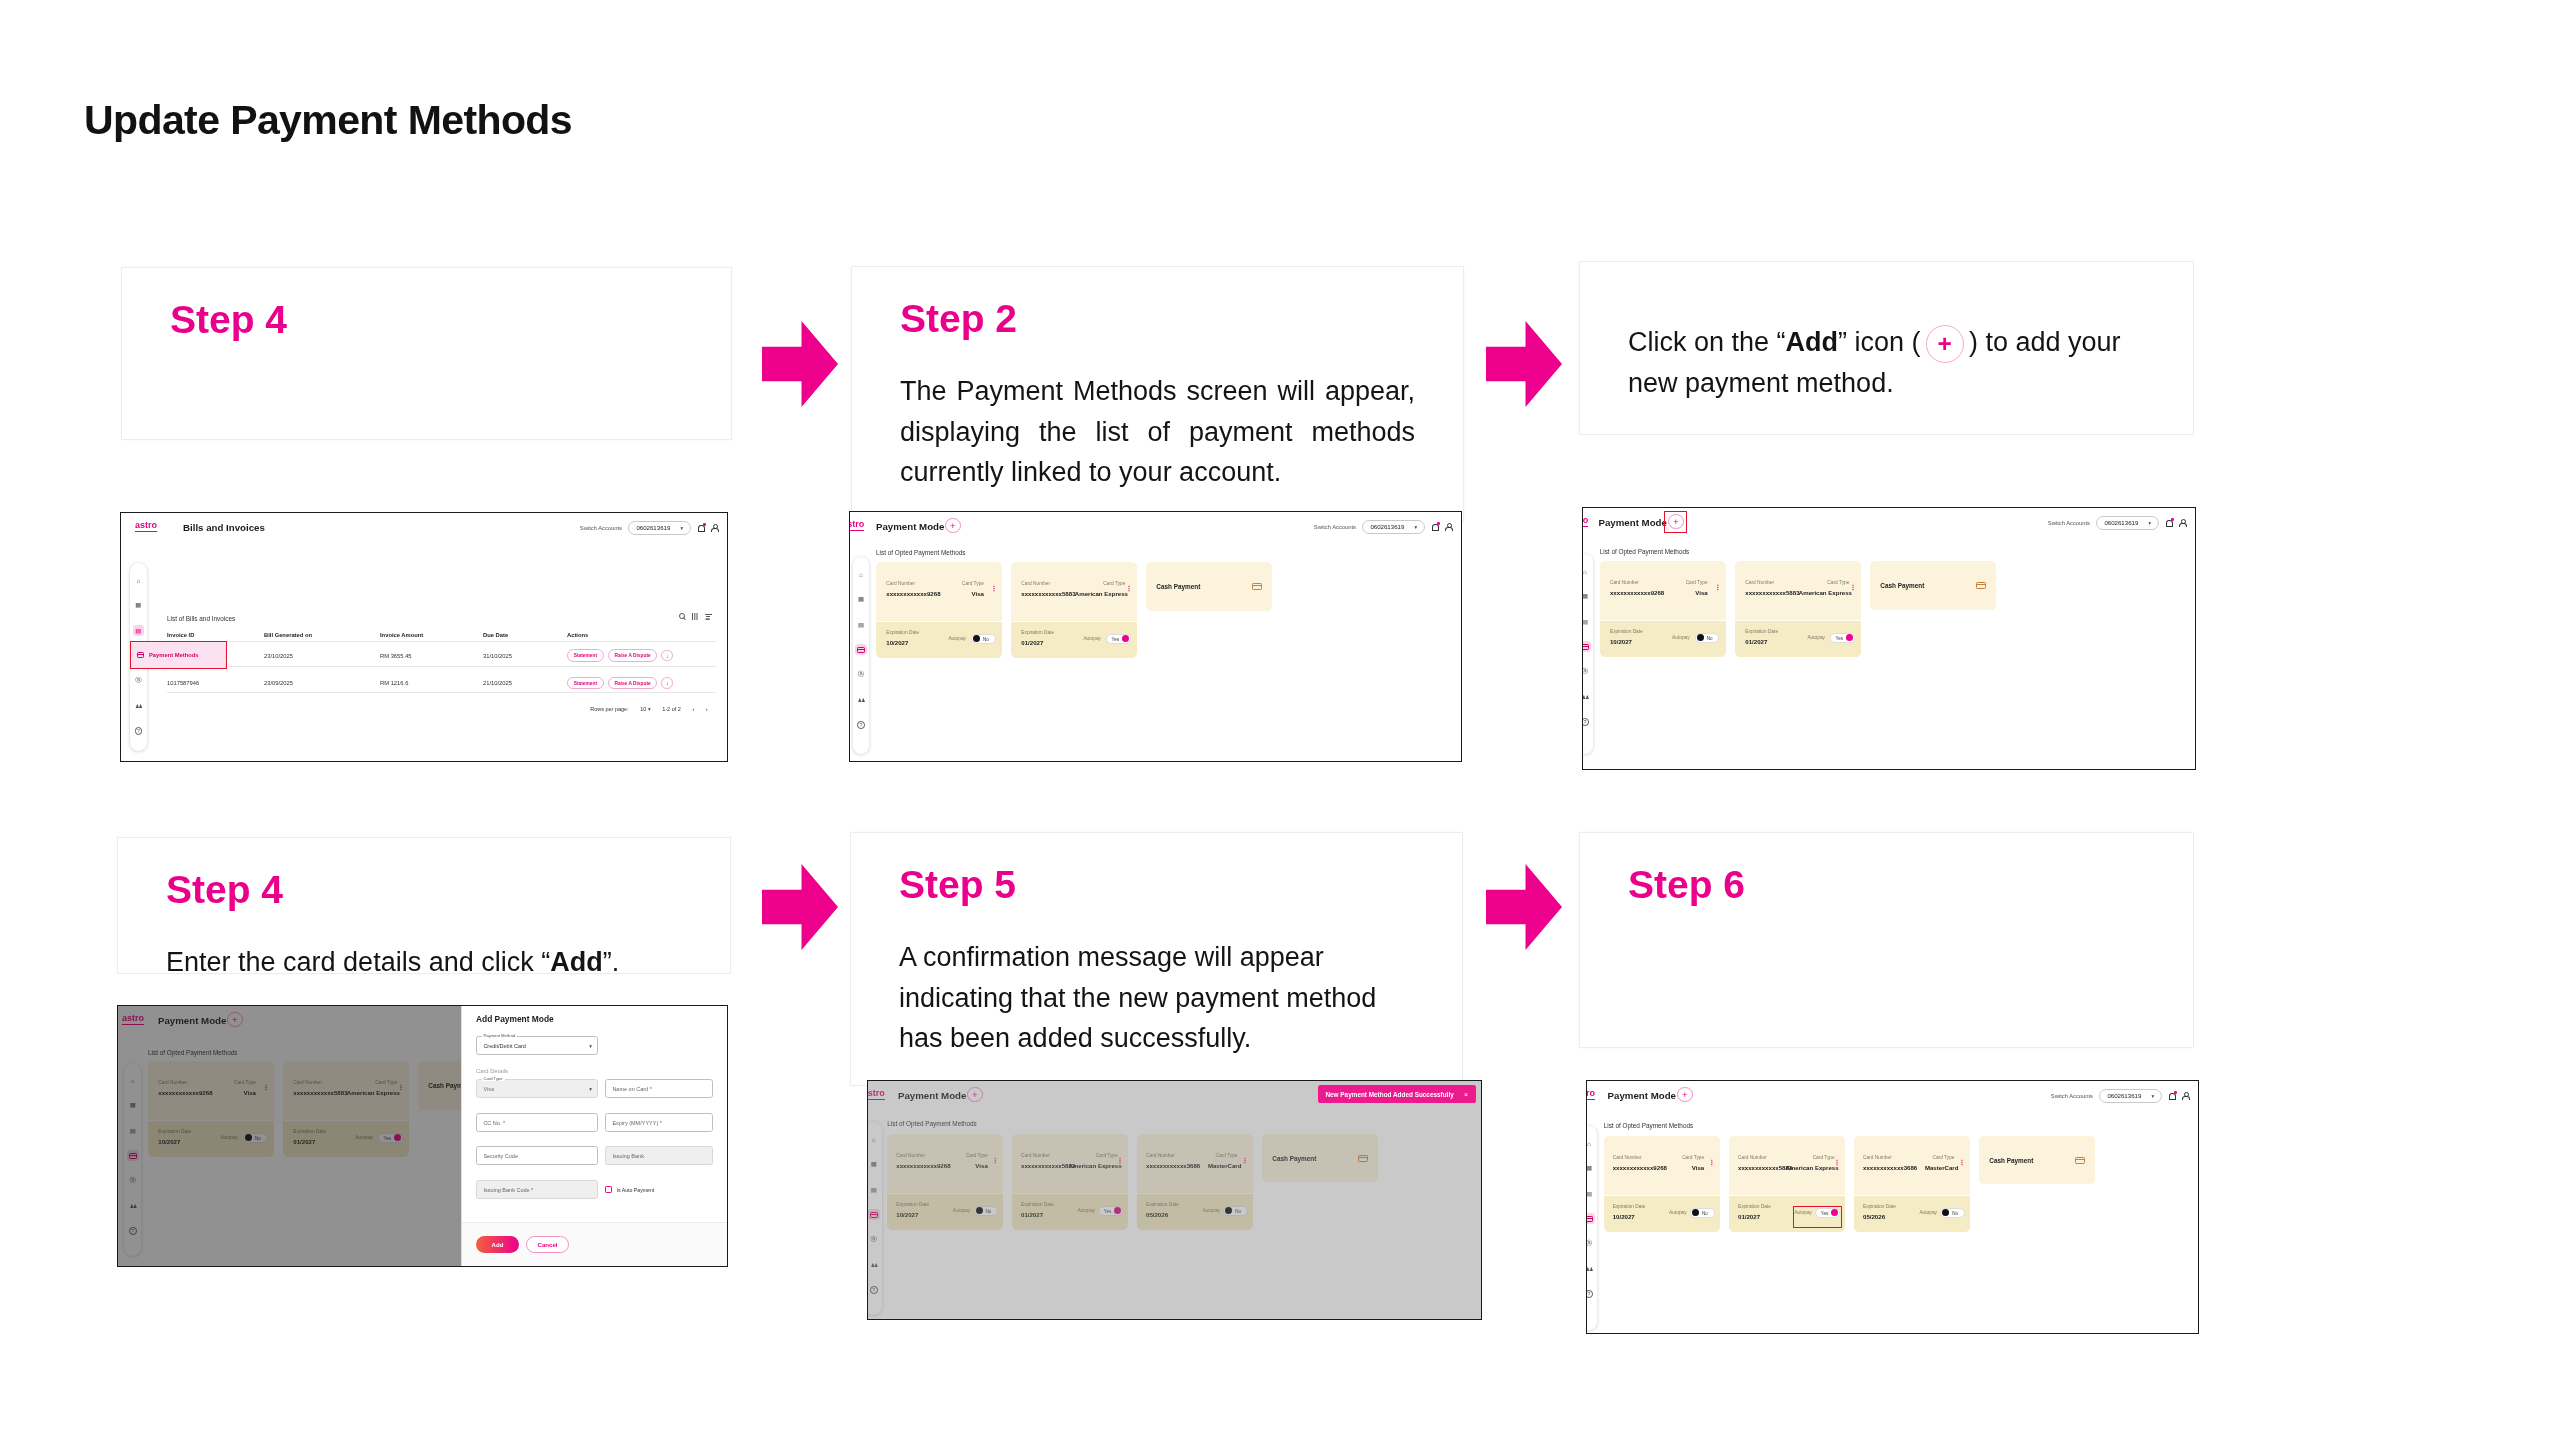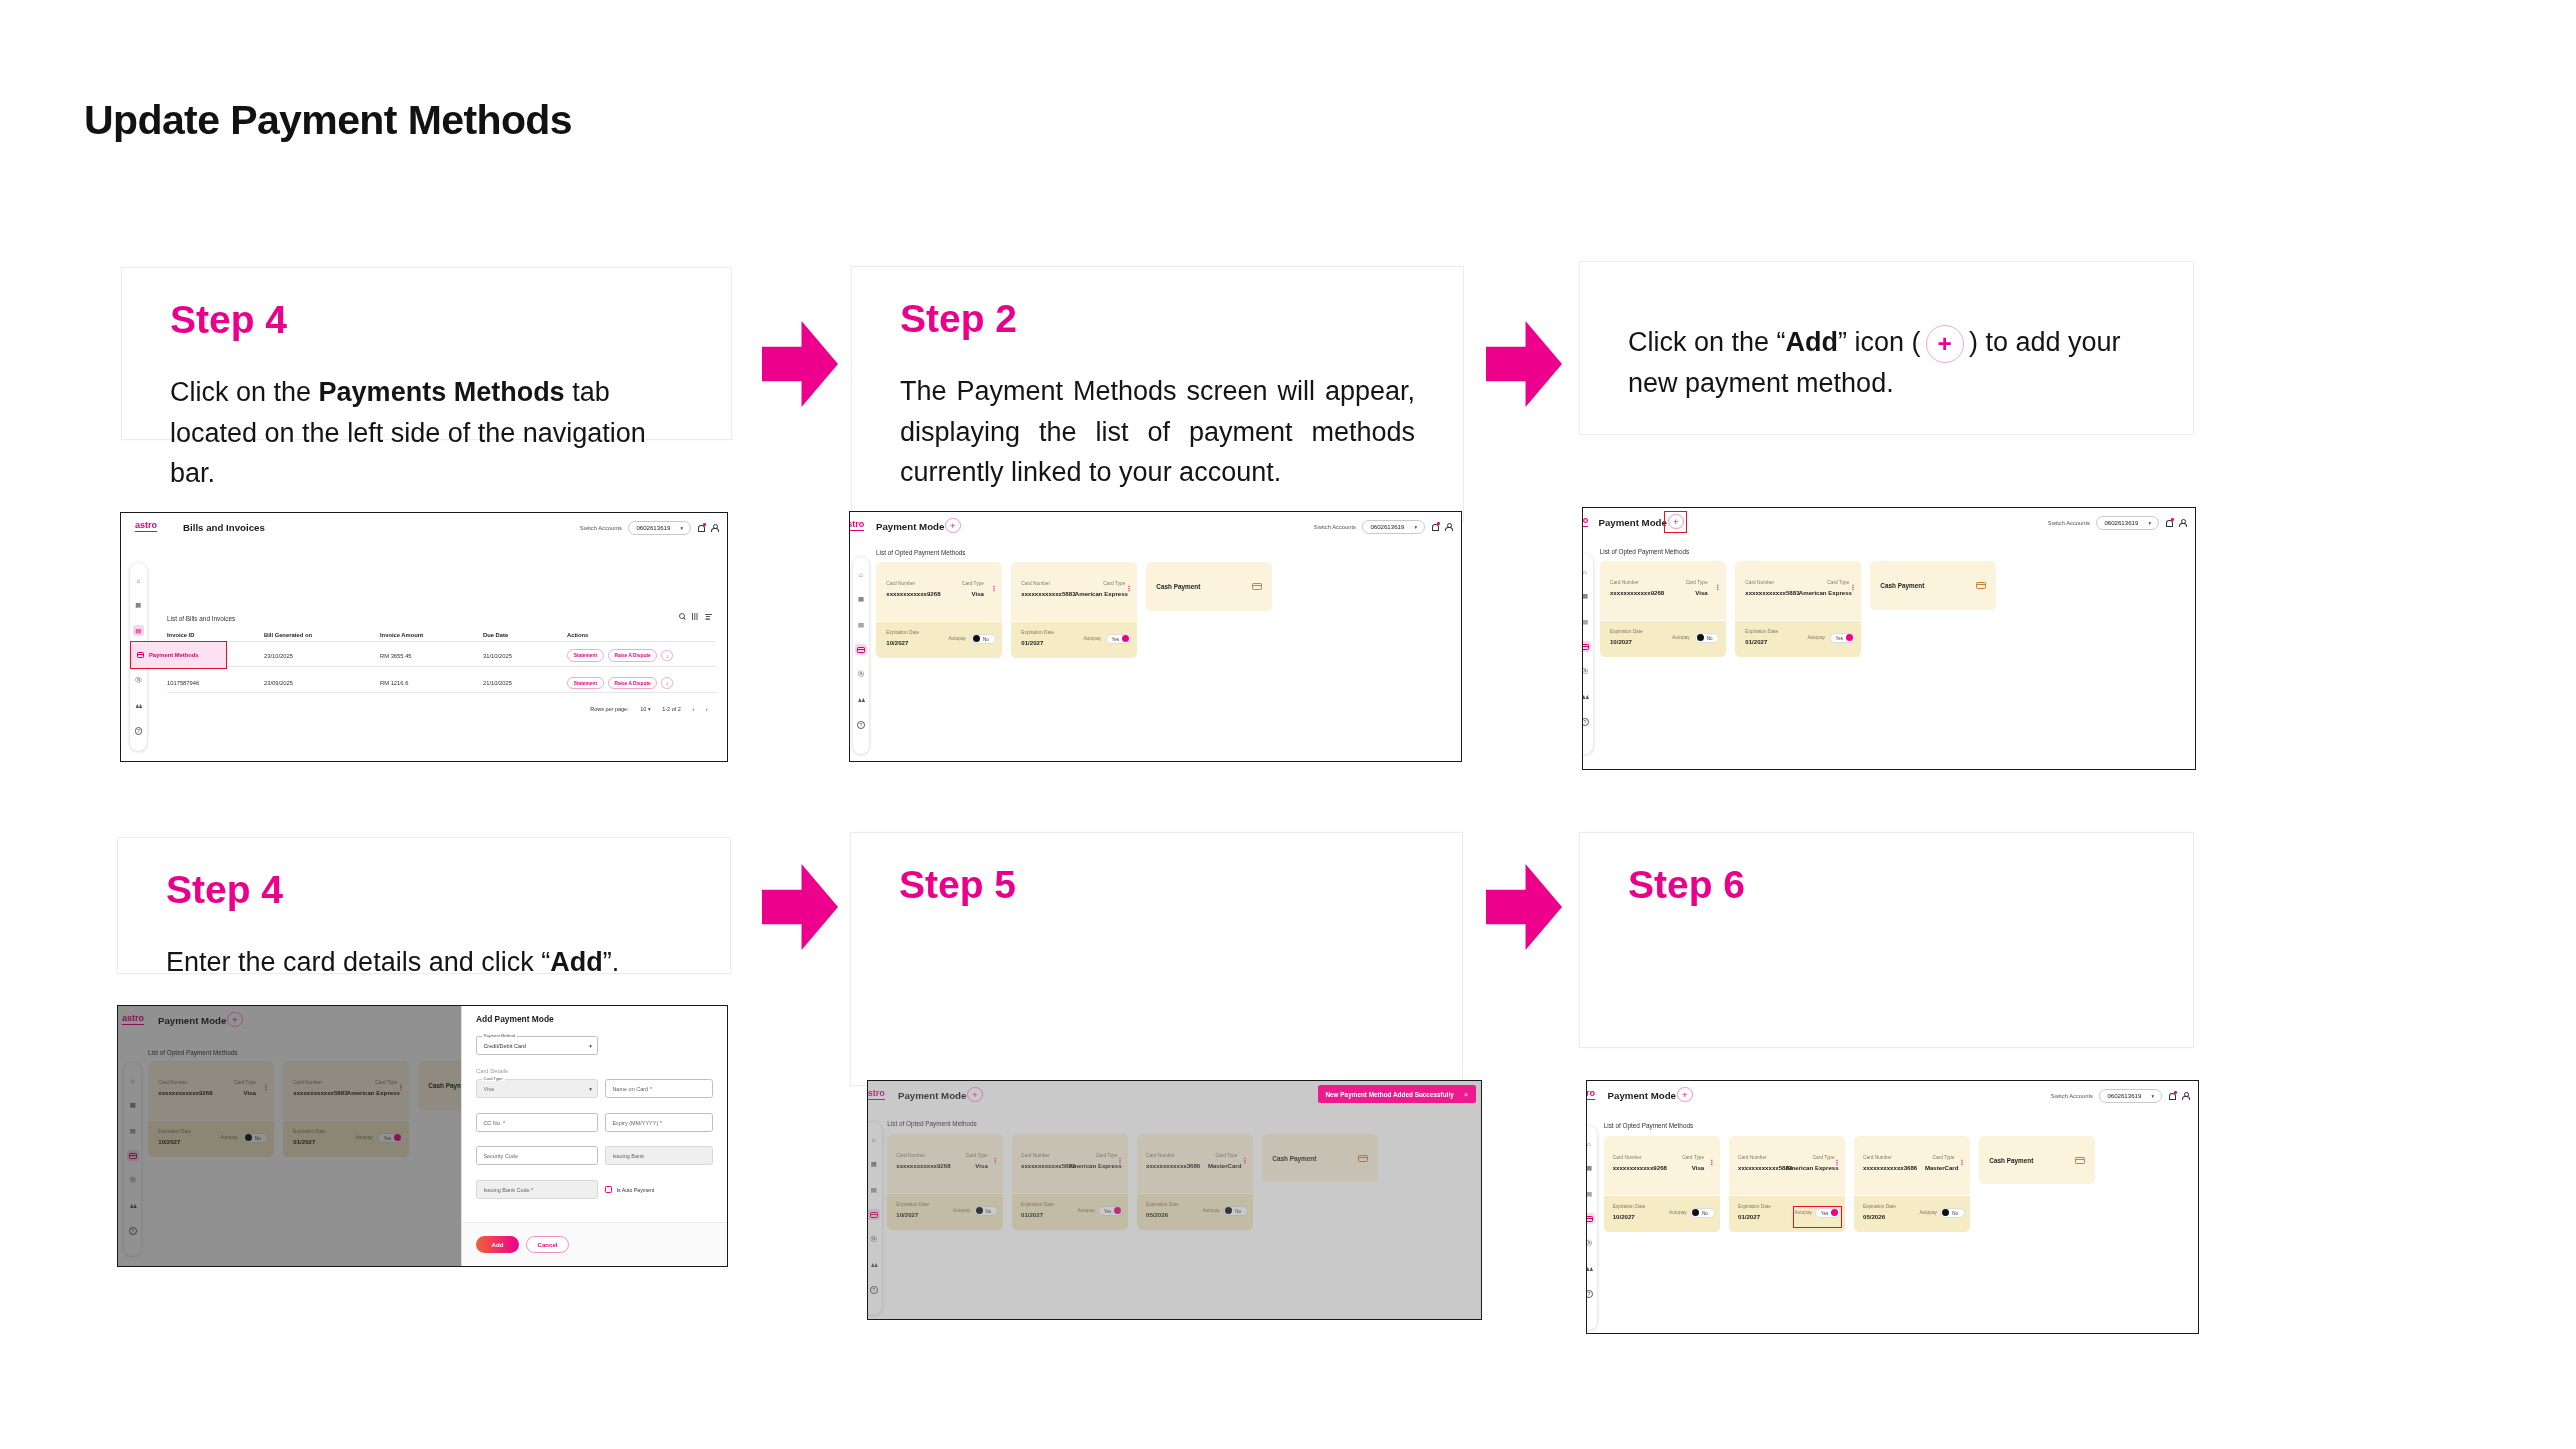--- a/index.html
+++ b/index.html
@@ -104,35 +104,35 @@
   .addb{position:absolute;left:14px;top:13px;width:43px;height:17.4px;border-radius:9px;background:linear-gradient(90deg,#F2613B,#EC008C);color:#fff;font-size:6.1px;font-weight:bold;display:flex;align-items:center;justify-content:center}
   .cancb{position:absolute;left:64px;top:13px;width:43px;height:17.4px;border-radius:9px;border:1px solid #F48FC3;color:#E6007E;font-size:6.1px;font-weight:bold;display:flex;align-items:center;justify-content:center;background:#fff;box-sizing:border-box}
 </style>
 </head>
 <body>
 
 <div class="doc-title">Update Payment Methods</div>
 
 <div class="step-card" style="left:121px;top:267px;width:611px;height:173px">
   <div class="step-h">Step 4</div>
-  <div class="step-p"><span>Click on the </span><b>Payments Methods</b><span> tab located on the left side of the navigation bar.</span></div>
 </div>
 <div class="step-card" style="left:851px;top:266px;width:613px;height:256px">
   <div class="step-h">Step 2</div>
   <div class="step-p just"><span>The Payment Methods screen will appear, displaying the list of payment methods currently linked to your account.</span></div>
 </div>
 <div class="step-card" style="left:1579px;top:261px;width:615px;height:174px">
   <div class="step-p"><span>Click on the “</span><b>Add</b><span>” icon (</span><span class="inline-plus">+</span><span>) to add your new payment method.</span></div>
 </div>
 <div class="step-card" style="left:117px;top:837px;width:614px;height:137px">
   <div class="step-h">Step 4</div>
   <div class="step-p"><span>Enter the card details and click “</span><b>Add</b><span>”.</span></div>
 </div>
 <div class="step-card" style="left:850px;top:832px;width:613px;height:254px">
   <div class="step-h">Step 5</div>
+  <div class="step-p"><span>A confirmation message will appear indicating that the new payment method has been added successfully.</span></div>
 </div>
 <div class="step-card" style="left:1579px;top:832px;width:615px;height:216px">
   <div class="step-h">Step 6</div>
 </div>
 
 <div class="arrow" style="left:762px;top:321px"></div>
 <div class="arrow" style="left:1486px;top:321px"></div>
 <div class="arrow" style="left:762px;top:864px"></div>
 <div class="arrow" style="left:1486px;top:864px"></div>
 

